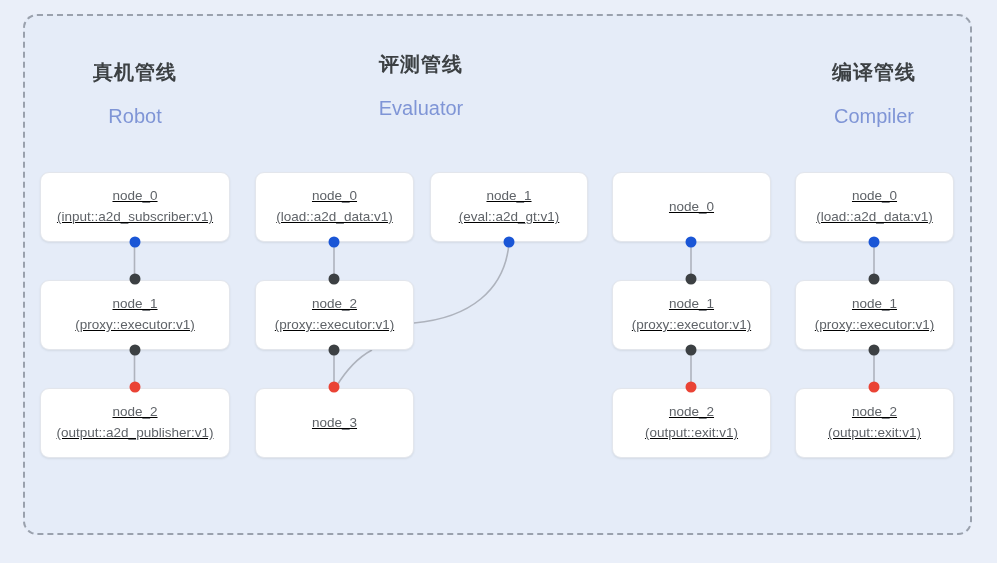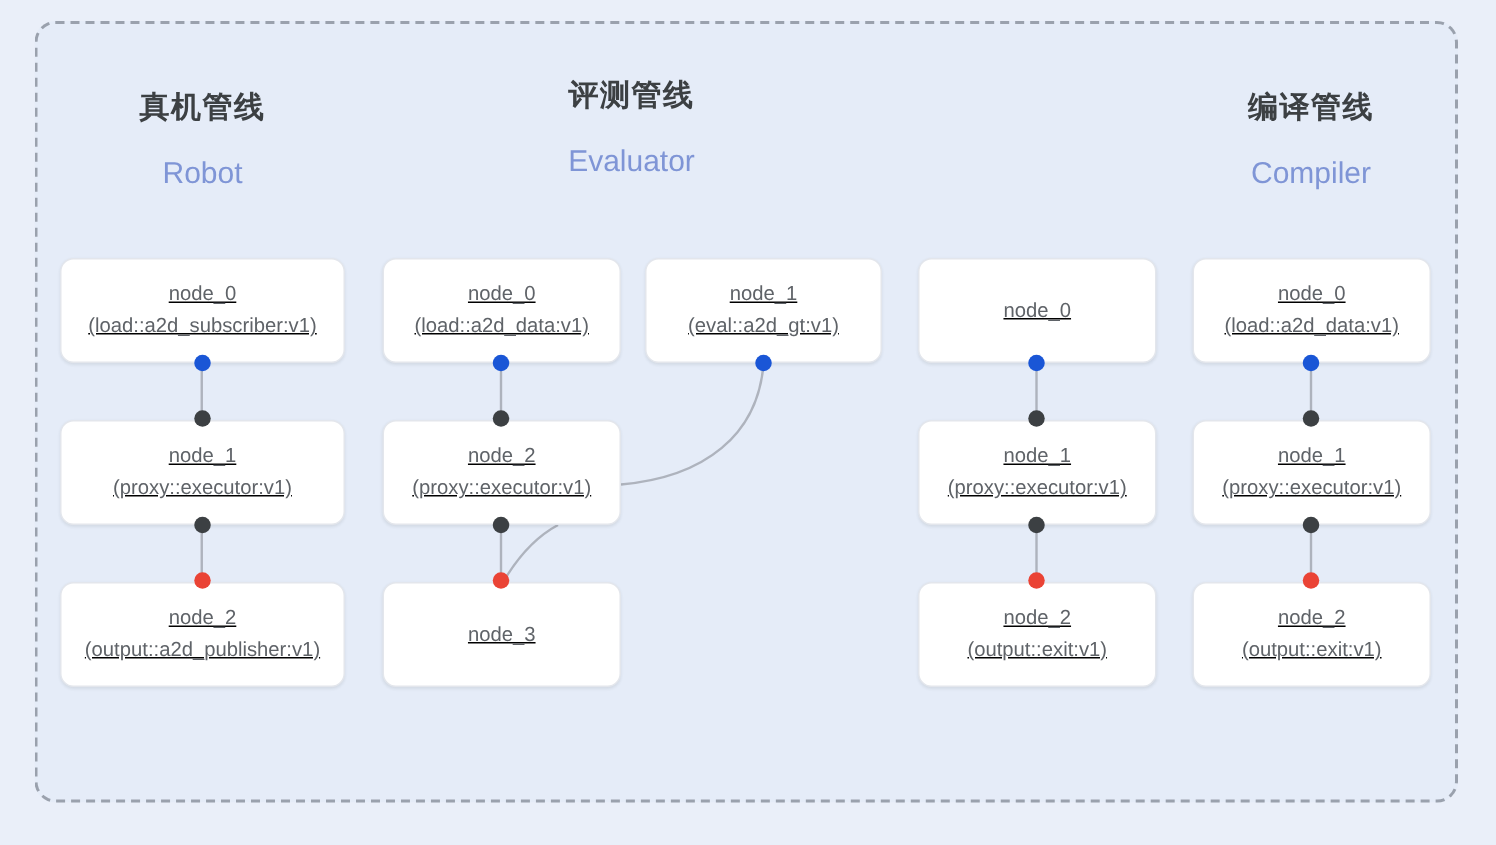--- a/index.html
+++ b/index.html
@@ -152,21 +152,21 @@
   </div>
 
 
   <div class="col-header" style="left:774px; top:62px; width:200px;">
     <div class="col-title-cn">编译管线</div>
     <div class="col-title-en">Compiler</div>
   </div>
 
   <div class="node" style="left:40px; top:172px; width:190px; height:70px;">
     <div class="node-name">node_0</div>
-    <div class="node-type">(load::a2d_subscriber:v1)</div>
+    <div class="node-type">(input::a2d_subscriber:v1)</div>
   </div>
   <div class="port port-in" style="left:134.5px; top:242px;"></div>
 
   <div class="node" style="left:40px; top:280px; width:190px; height:70px;">
     <div class="node-name">node_1</div>
     <div class="node-type">(proxy::executor:v1)</div>
   </div>
   <div class="port port-mid" style="left:134.5px; top:279px;"></div>
   <div class="port port-mid" style="left:134.5px; top:350px;"></div>
 

